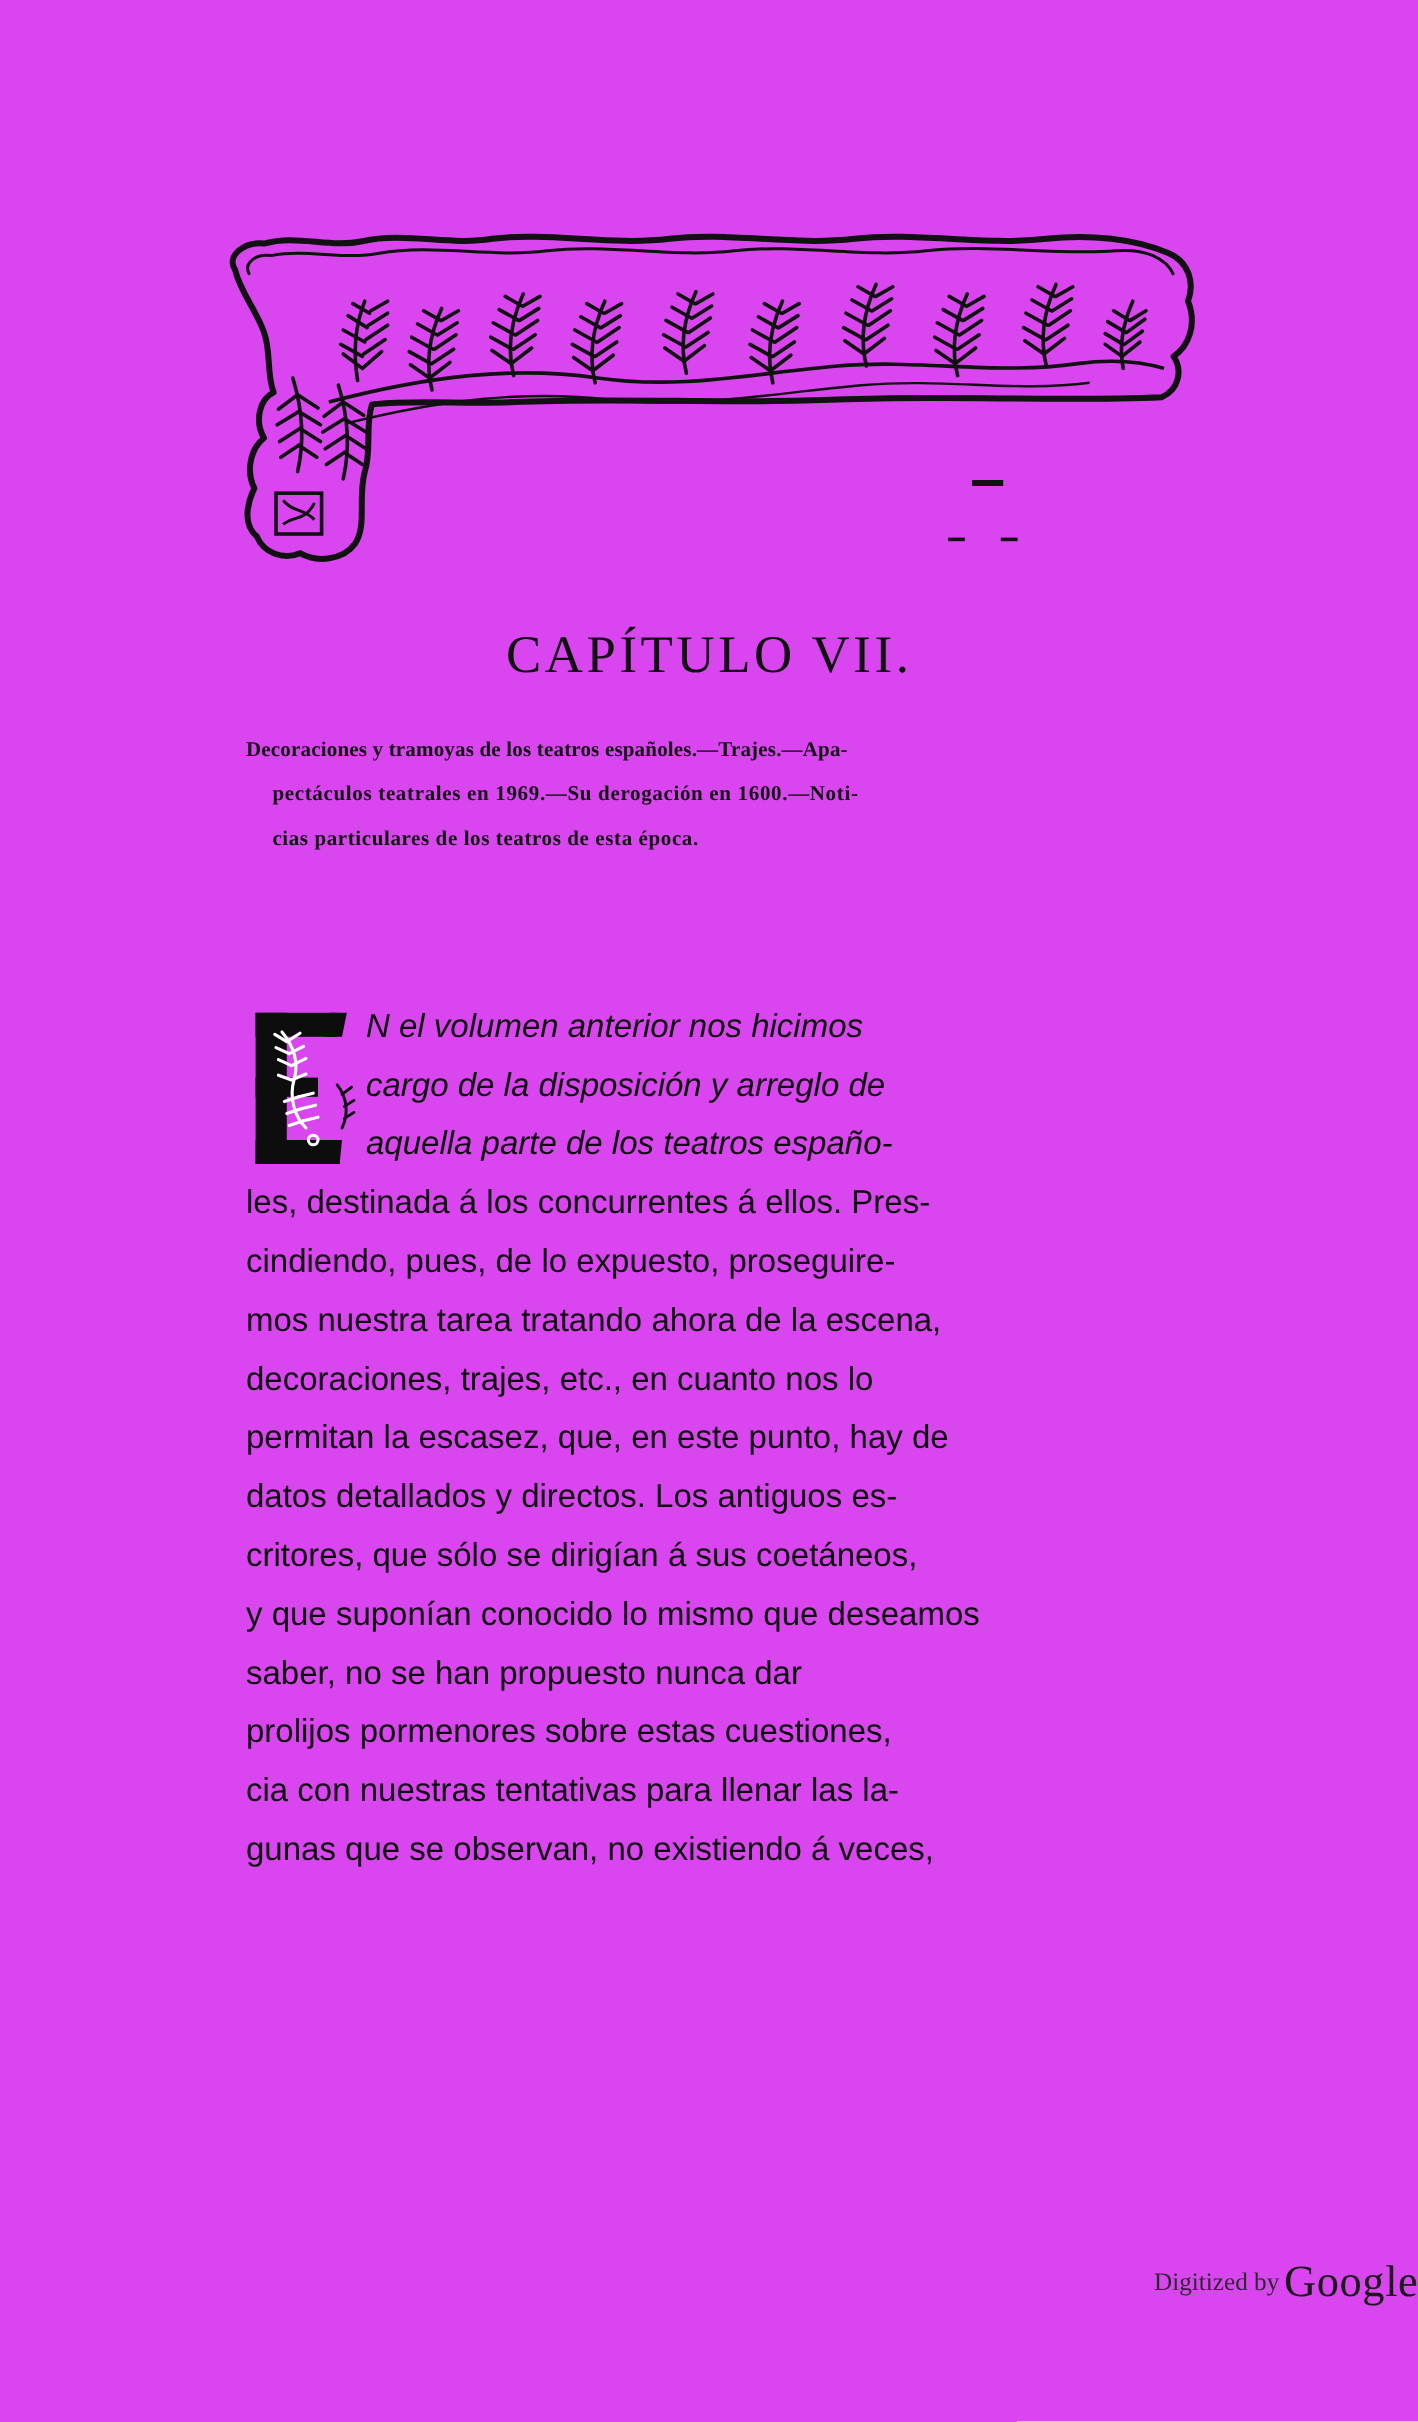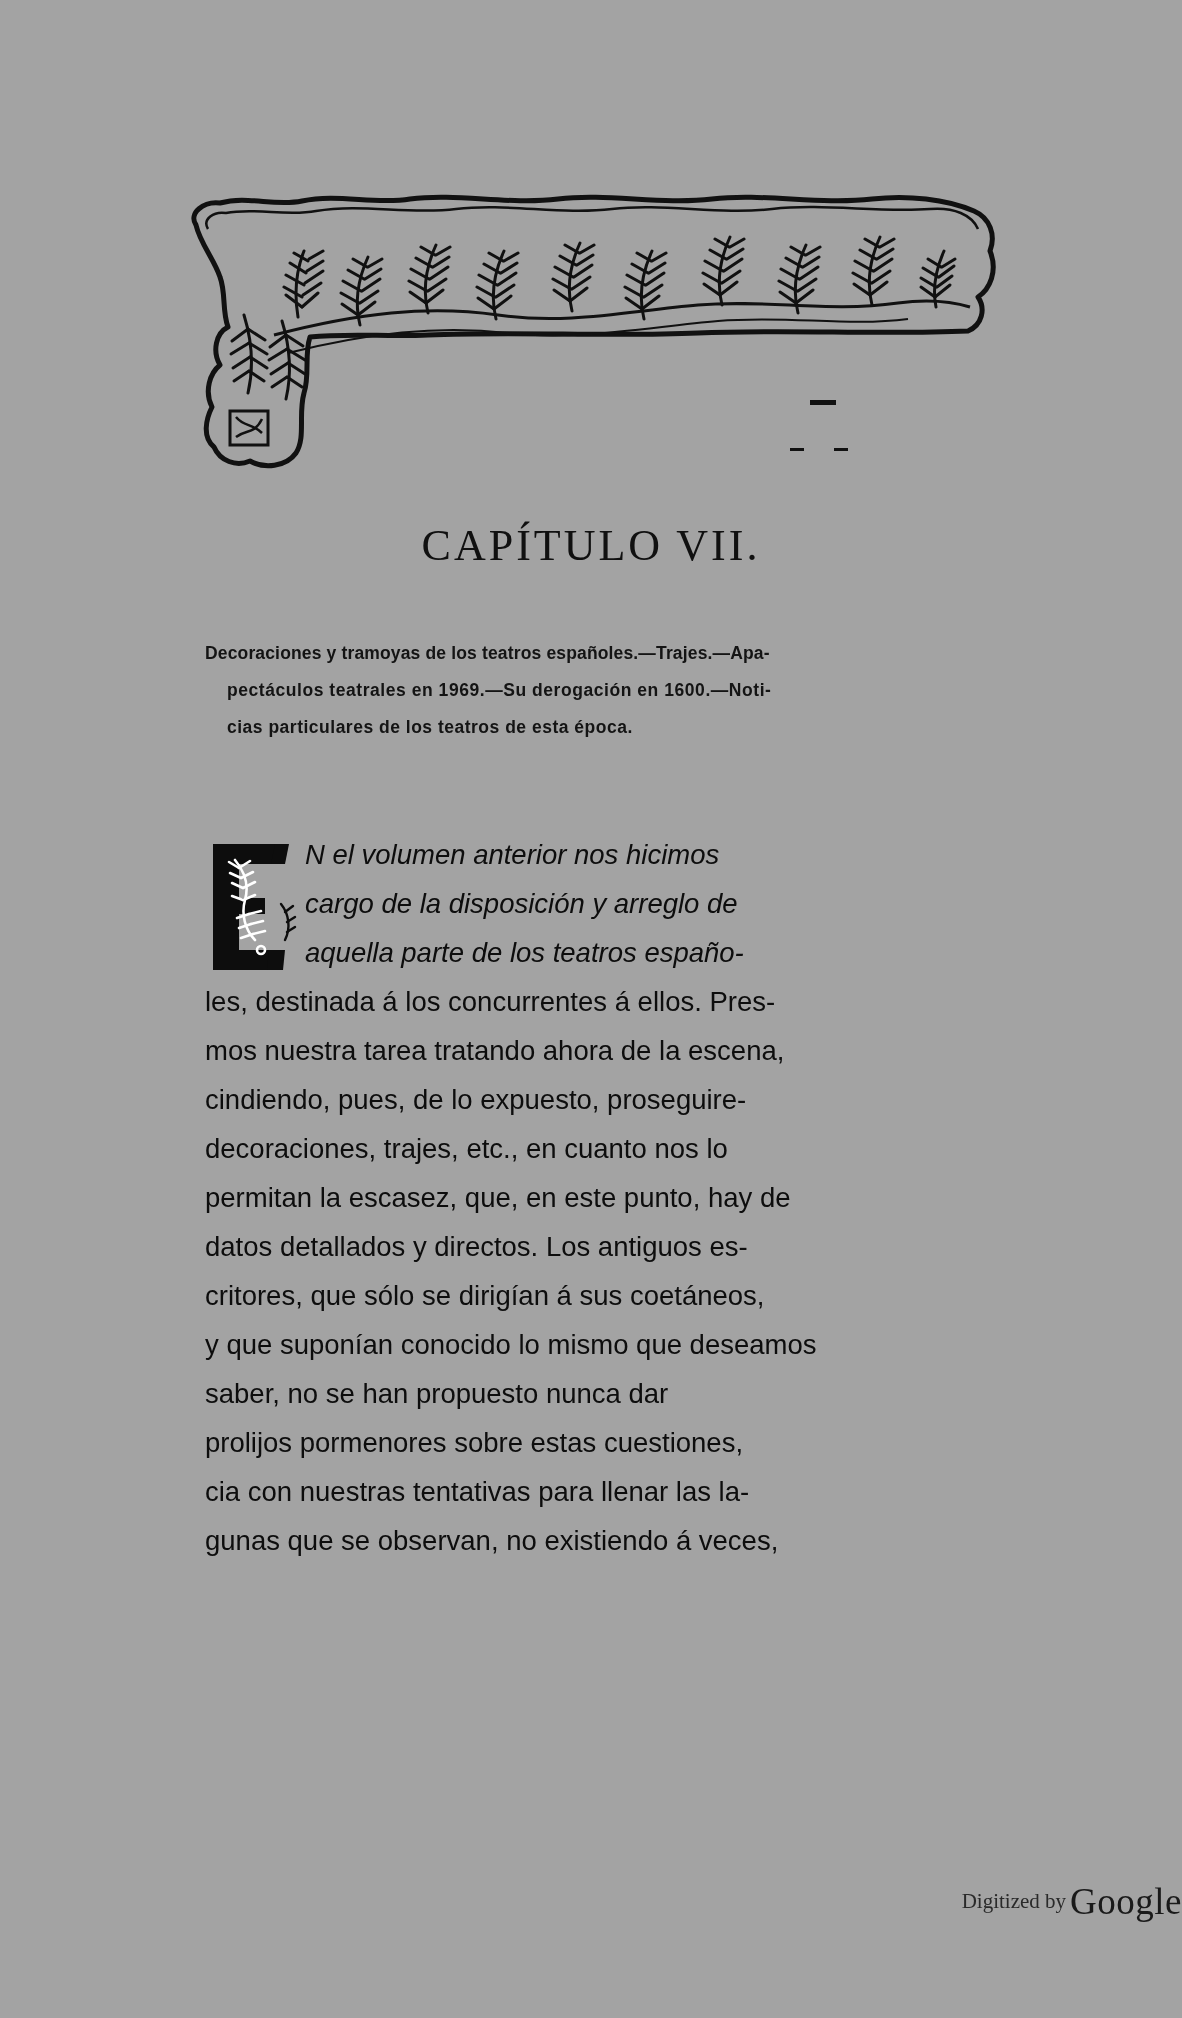--- a/index.html
+++ b/index.html
@@ -4,21 +4,21 @@
 <style>
   html, body {
     margin: 0;
     padding: 0;
     background: #ffffff;
   }
   .page {
     position: relative;
     width: 1182px;
     height: 2018px;
-    background: #a3a3a3;
+    background: #d946ef;
     overflow: hidden;
     font-family: "Liberation Serif", serif;
     color: #111111;
   }
 
   
   .headpiece {
     position: absolute;
     left: 178px;
     top: 185px;
@@ -37,23 +37,23 @@
     font-size: 44px;
     letter-spacing: 3px;
     font-weight: normal;
     color: #101010;
   }
 
   
   .argument {
     position: absolute;
     left: 205px;
-    top: 635px;
+    top: 606px;
     width: 770px;
-    font-family: Liberation Sans, sans-serif;
+    font-family: Liberation Serif, serif;
     font-size: 17.5px;
     font-weight: bold;
     line-height: 37px;
     letter-spacing: 0.4px;
     color: #141414;
     text-align: justify;
   }
   .argument .arg-line {
     display: block;
     white-space: nowrap;
@@ -258,22 +258,22 @@
     <div class="ln indent-3">
       <span class="w">N el volumen anterior nos hicimos</span>
     </div>
     <div class="ln indent-3">
       <span class="w">cargo de la disposición y arreglo de</span>
     </div>
     <div class="ln indent-3">
       <span class="w">aquella parte de los teatros españo-</span>
     </div>
     <div class="ln nojust">les, destinada á los concurrentes á ellos. Pres-</div>
+    <div class="ln nojust">cindiendo, pues, de lo expuesto, proseguire-</div>
     <div class="ln nojust">mos nuestra tarea tratando ahora de la escena,</div>
-    <div class="ln nojust">cindiendo, pues, de lo expuesto, proseguire-</div>
     <div class="ln nojust">decoraciones, trajes, etc., en cuanto nos lo</div>
     <div class="ln nojust">permitan la escasez, que, en este punto, hay de</div>
     <div class="ln nojust">datos detallados y directos. Los antiguos es-</div>
     <div class="ln nojust">critores, que sólo se dirigían á sus coetáneos,</div>
     <div class="ln nojust">y que suponían conocido lo mismo que deseamos</div>
     <div class="ln nojust">saber, no se han propuesto nunca dar</div>
     <div class="ln nojust">prolijos pormenores sobre estas cuestiones,</div>
     <div class="ln nojust">cia con nuestras tentativas para llenar las la-</div>
     <div class="ln nojust">gunas que se observan, no existiendo á veces,</div>
   </div>

